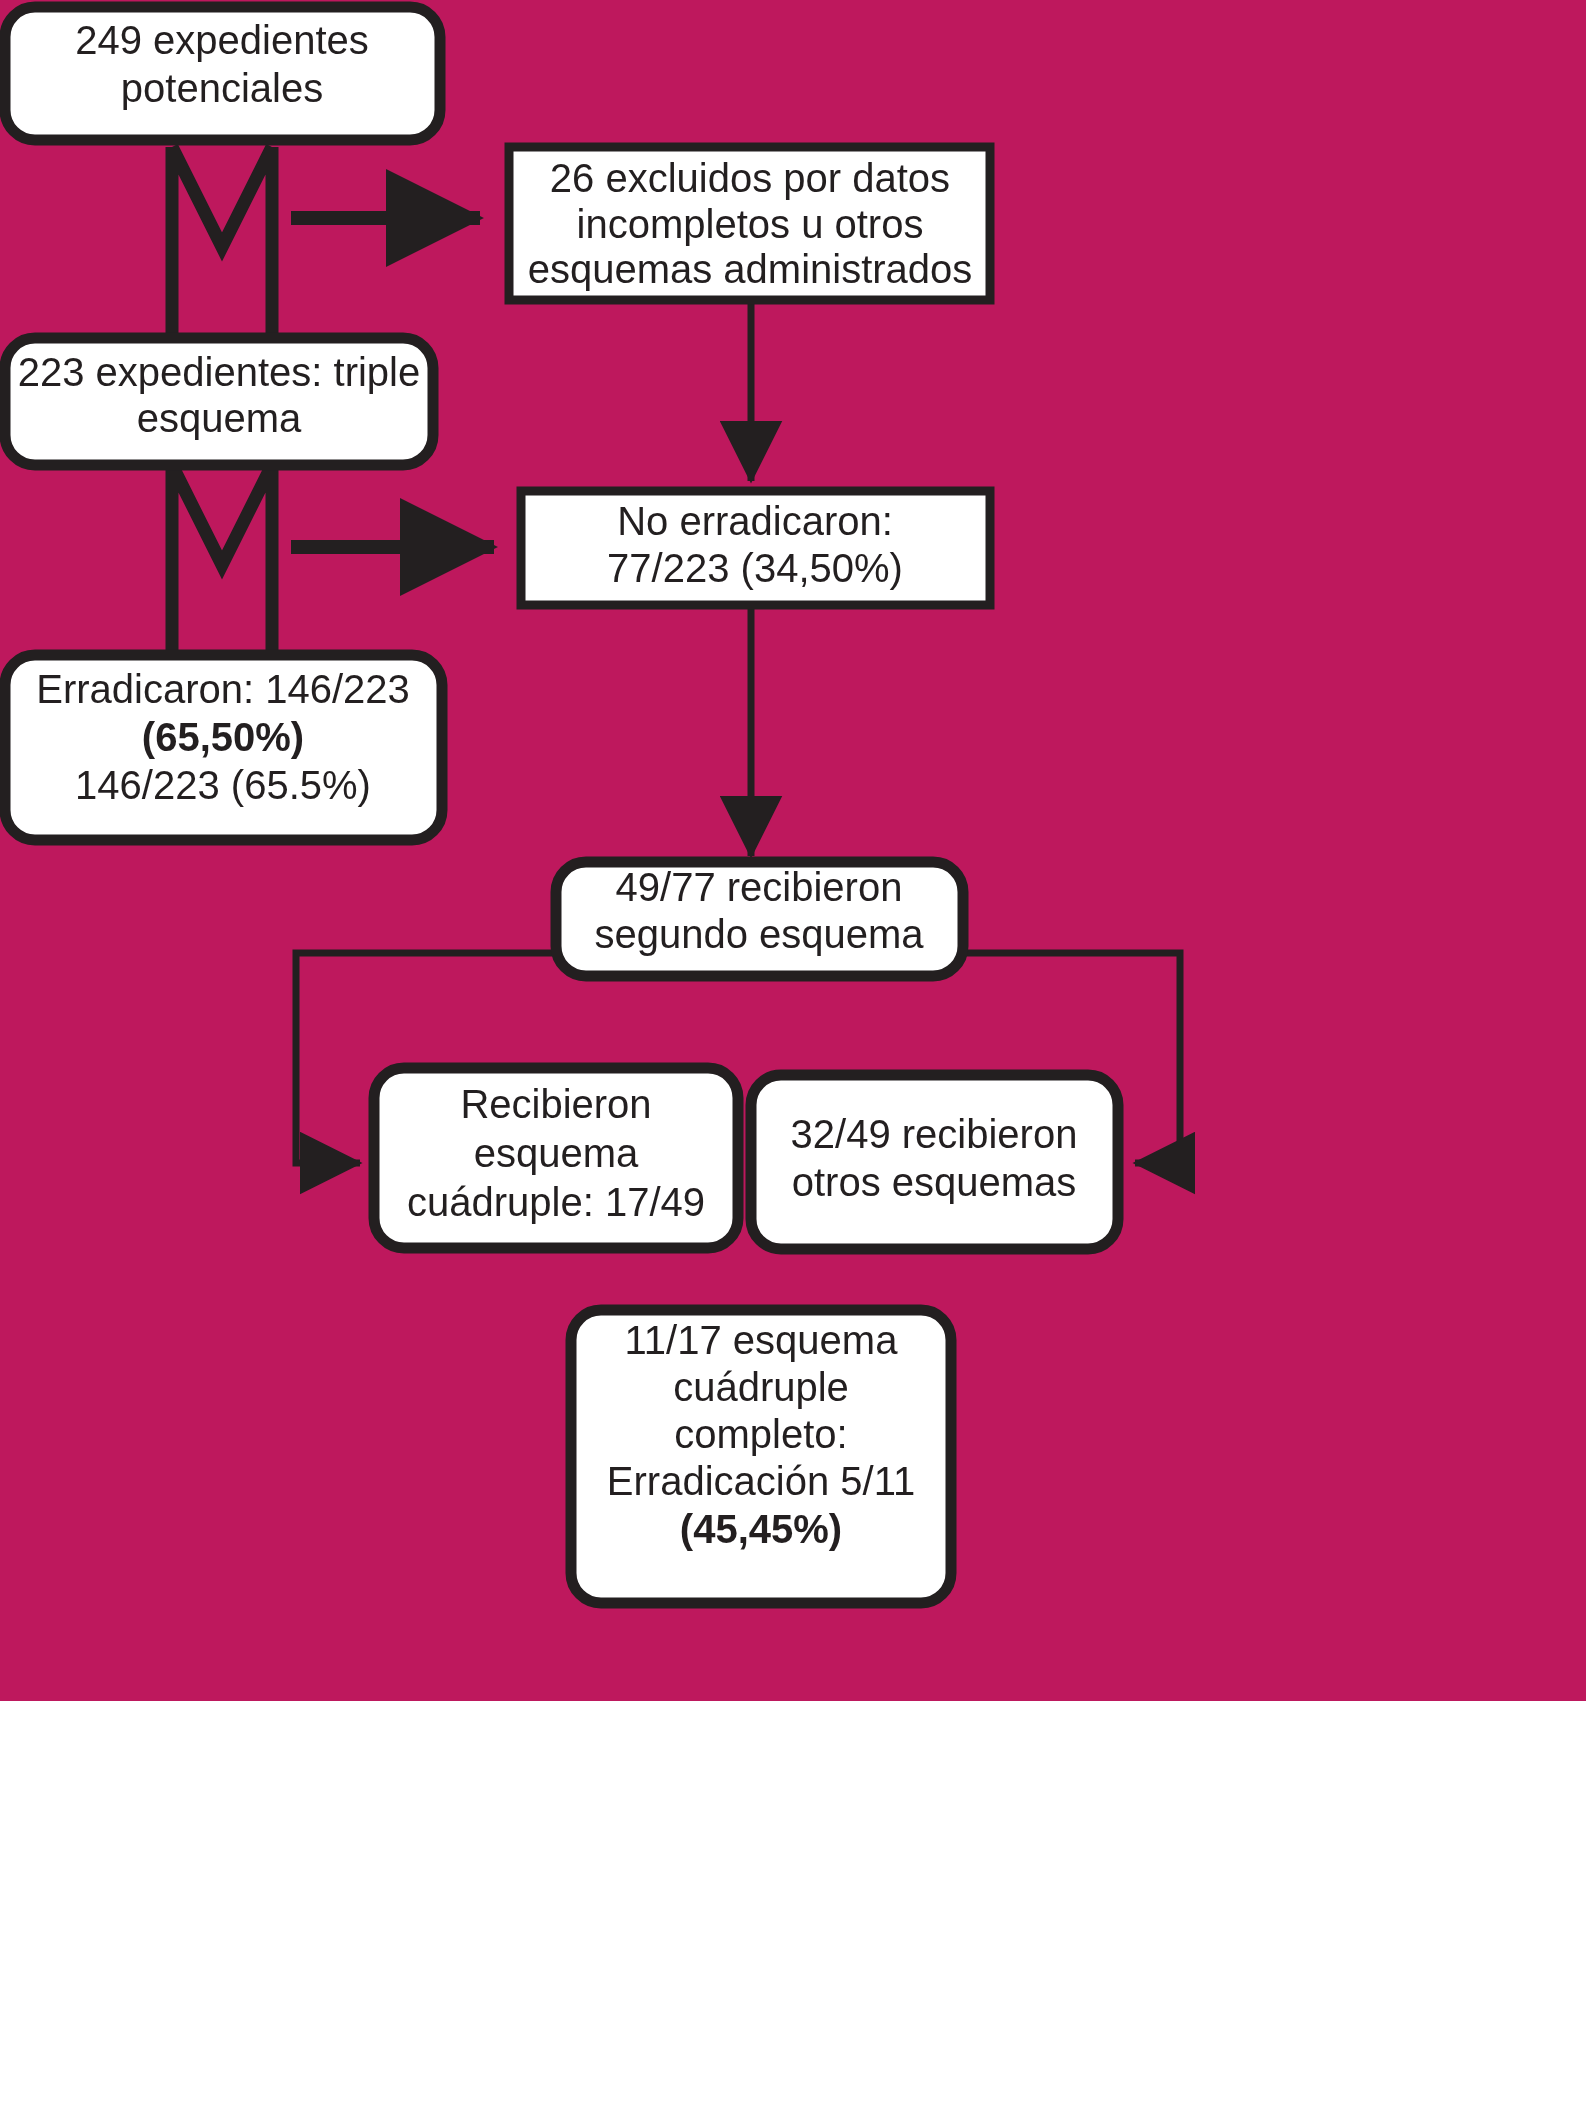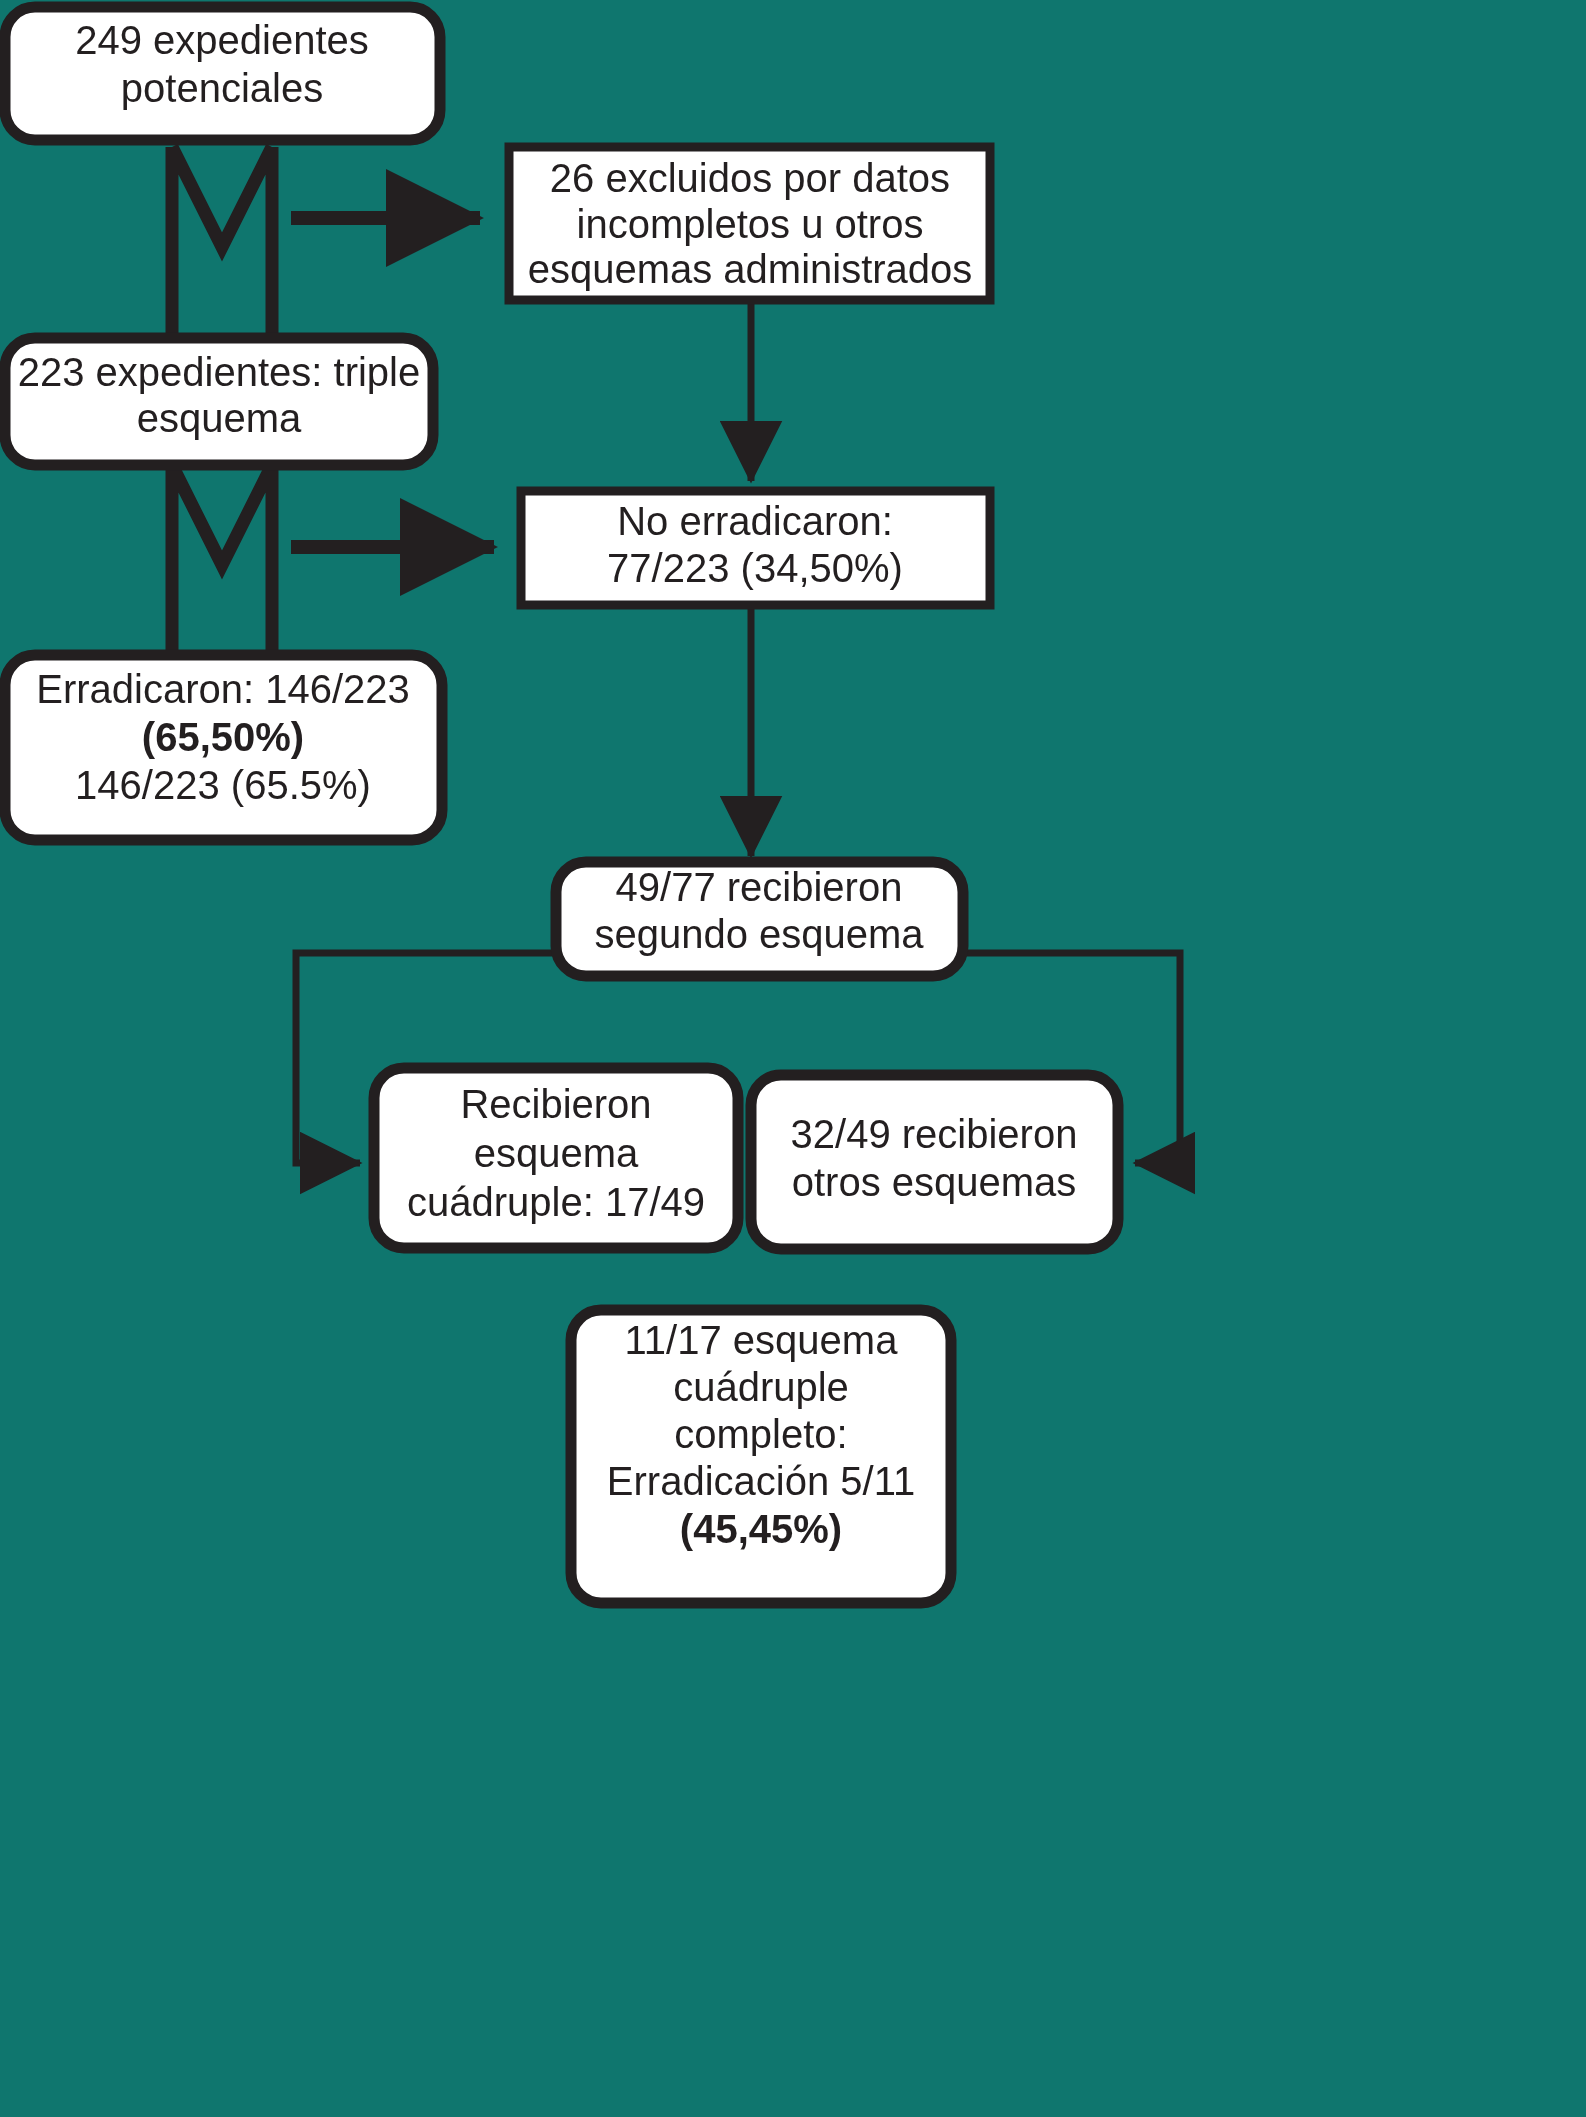--- a/index.html
+++ b/index.html
@@ -1,17 +1,17 @@
 <!DOCTYPE html>
 <html><head>
 <meta charset="utf-8">
 <style>
   html,body{margin:0;padding:0;background:#ffffff;}
   body{font-family:"Liberation Sans", sans-serif;}
-  #page{position:relative;width:1586px;height:2117px;background:#0f766e;overflow:hidden;}
+  #page{position:relative;width:1586px;height:1701px;background:#be185d;overflow:hidden;}
   #flow{position:absolute;left:0;top:0;width:1586px;height:2117px;}
   .nodeText{font-family:"Liberation Sans", sans-serif;font-size:40px;fill:#231f20;}
   .nodeText.b{font-weight:bold;}
   svg text{dominant-baseline:middle;}
 </style>
 </head>
 <body>
 
 <div id="page">
   <svg id="flow" viewBox="0 0 1586 2117" xmlns="http://www.w3.org/2000/svg">

